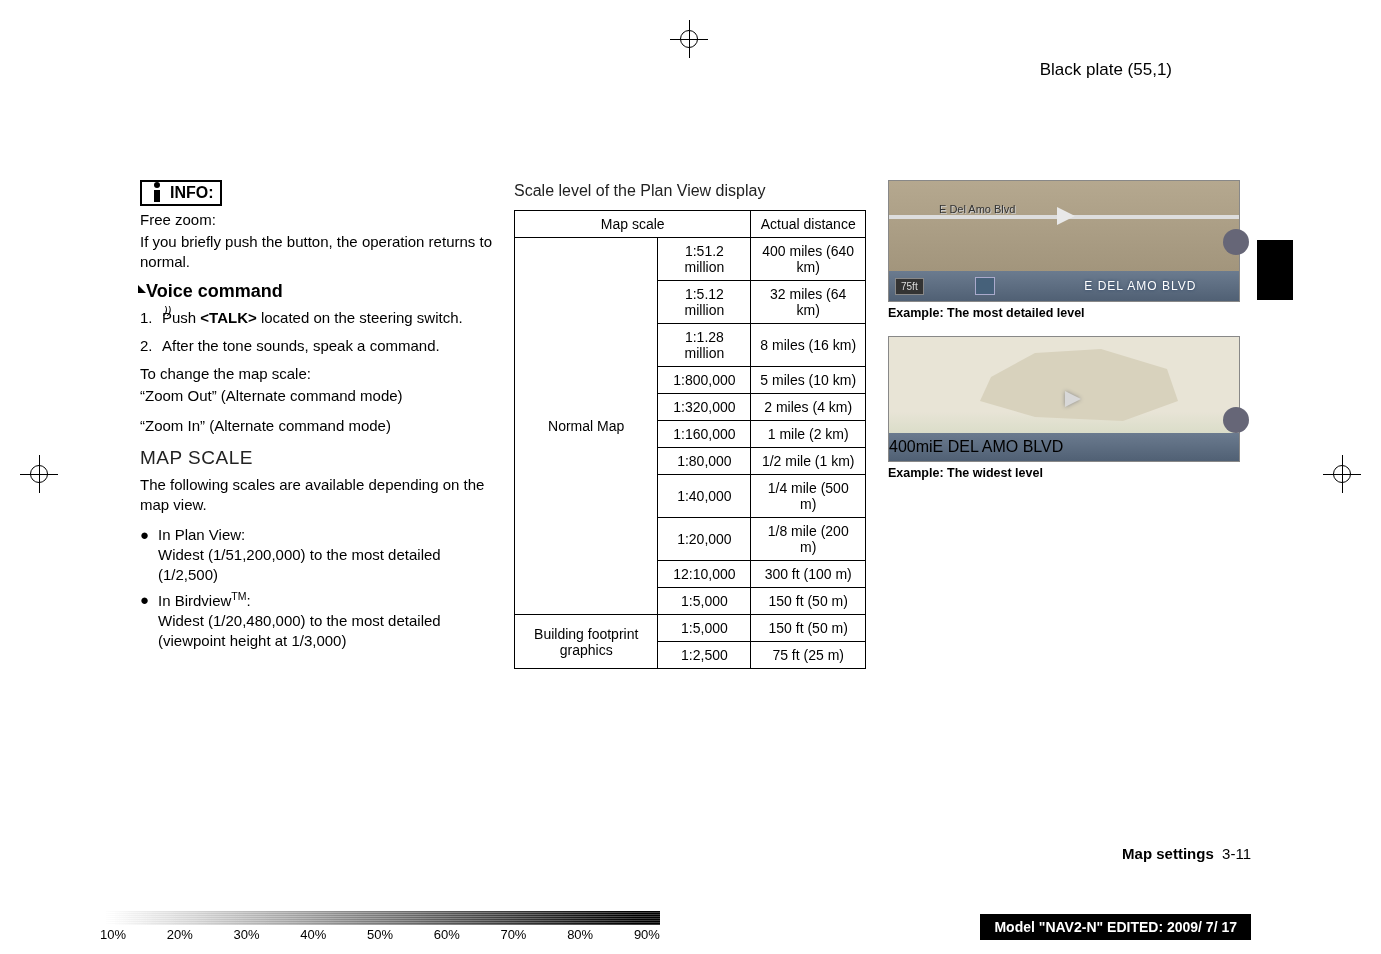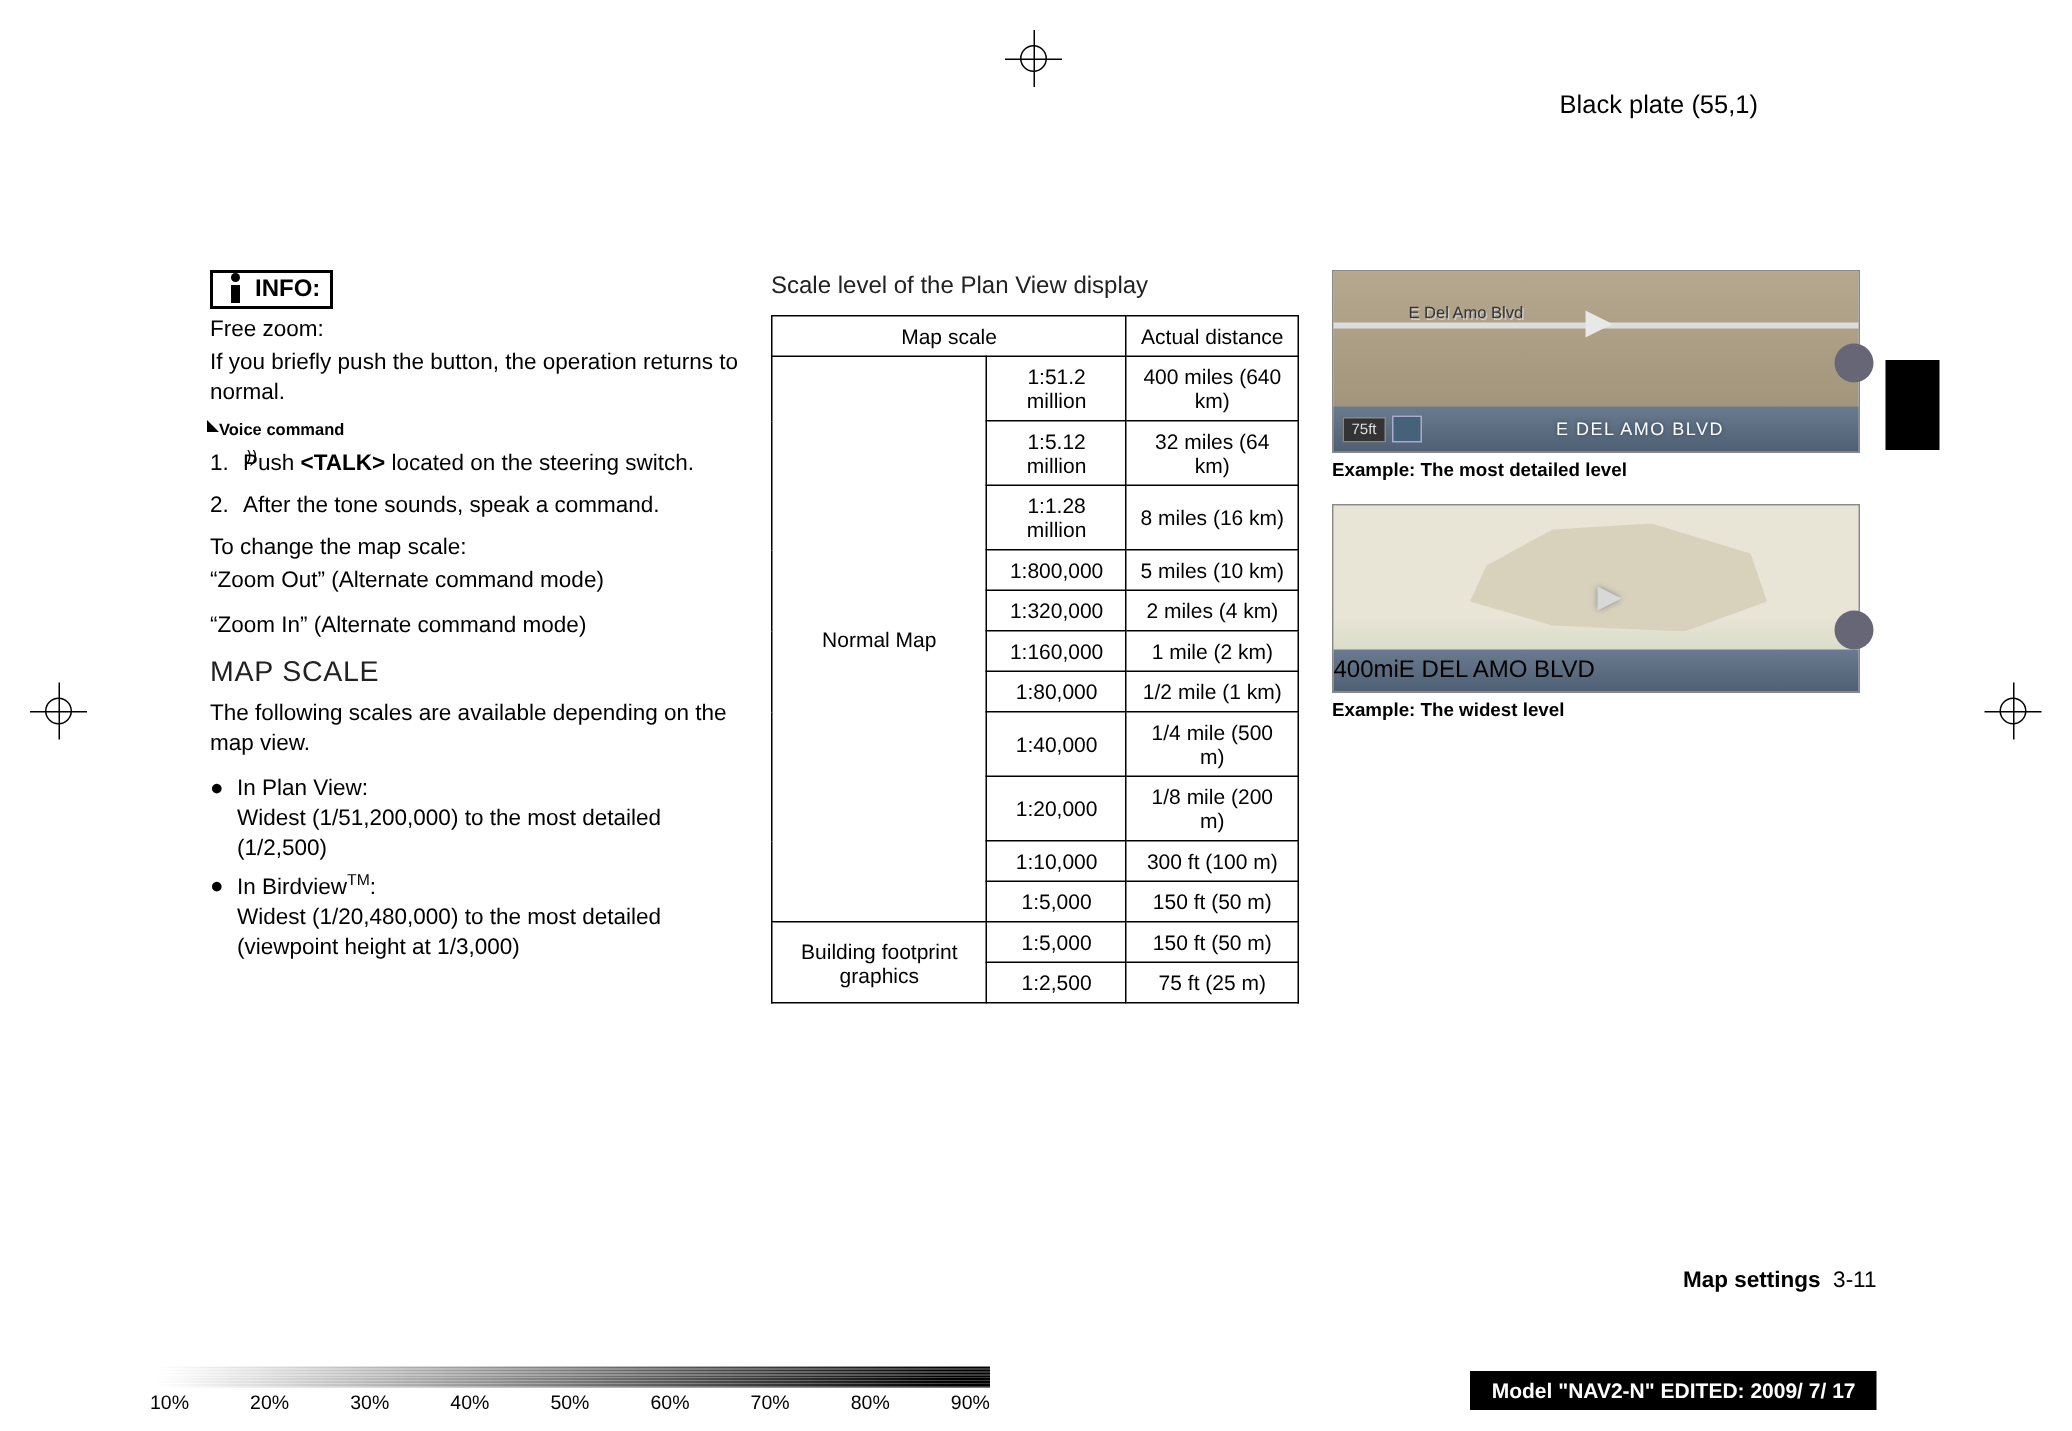--- a/index.html
+++ b/index.html
@@ -26,21 +26,21 @@
   .info-label { font-weight: bold; font-size: 16px; margin-left: 4px; }
   
   .para { font-size: 15px; line-height: 1.32; margin-bottom: 10px; }
   .para.tight { margin-bottom: 2px; }
   
   .voice-row { display: flex; align-items: center; gap: 6px; margin: 10px 0 6px; }
   .voice-icon { width: 26px; height: 22px; background: #000; position: relative; }
   .voice-icon::before { content: ""; position: absolute; left: 4px; top: 4px; width: 5px; height: 5px; background: #fff; border-radius: 50%; }
   .voice-icon::after { content: ""; position: absolute; right: -6px; bottom: -1px; border-left: 8px solid #000; border-top: 8px solid transparent; }
   .voice-tail { position: absolute; font-size: 11px; font-style: italic; margin-left: 24px; margin-top: 12px; }
-  .voice-label { font-weight: bold; font-size: 11px; }
+  .voice-label { font-weight: bold; font-size: 18px; }
   
   .list-item { font-size: 15px; line-height: 1.32; margin-bottom: 8px; display: flex; }
   .list-num { width: 22px; flex-shrink: 0; }
   .list-body { flex: 1; }
   
   .h2 { font-size: 19px; letter-spacing: 0.5px; margin: 12px 0 6px; color: #222; }
   .h3 { font-size: 16px; margin: 2px 0 10px; color: #222; }
   
   .bullet { font-size: 15px; line-height: 1.32; margin-bottom: 6px; display: flex; }
   .bullet .dot { width: 18px; flex-shrink: 0; }
@@ -49,21 +49,21 @@
   .table { border: 1.5px solid #000; border-collapse: collapse; width: 100%; font-size: 14px; }
   .table td, .table th { border: 1px solid #000; padding: 5px 8px; text-align: center; font-weight: normal; }
   .th-left { text-align: center; }
   .row-label { vertical-align: middle; }
   .num-cell { text-align: right; padding-right: 10px; }
   
   .map-img { width: 352px; height: 122px; background: linear-gradient(#b5a88f, #9c8f76); position: relative; border: 1px solid #888; margin-bottom: 4px; }
   .map-img .road { position: absolute; left: 0; right: 0; top: 34px; height: 4px; background: #ddd; }
   .map-img .road-label { position: absolute; left: 50px; top: 22px; font-size: 11px; color: #333; text-shadow: 1px 1px 0 #ccc; }
   .map-img .arrow { position: absolute; left: 168px; top: 26px; width: 0; height: 0; border-left: 18px solid #e8e8e8; border-top: 9px solid transparent; border-bottom: 9px solid transparent; }
-  .map-img .botbar { position: absolute; left: 0; right: 0; bottom: 0; height: 30px; background: linear-gradient(#6b7b8f, #506074); display: flex; align-items: center; }
+  .map-img .botbar { position: absolute; left: 0; right: 0; bottom: 0; height: 30px; background: linear-gradient(#6b7b8f, #506074); display: flex; align-items: center; gap: 47px; }
   .map-img .scale-box { background: #333; color: #ddd; font-size: 10px; padding: 2px 5px; margin-left: 6px; border: 1px solid #888; }
   .map-img .icon-sq { width: 20px; height: 18px; background: #46617a; margin-left: 4px; border: 1px solid #aac; }
   .map-img .street { color: #fff; font-size: 12px; margin: 0 auto; text-shadow: 0 0 3px #2a4060; letter-spacing: 1px; }
   .map-img .menu-btn { position: absolute; right: -10px; top: 48px; width: 26px; height: 26px; background: #667; border-radius: 50%; }
   
   .map-img2 { width: 352px; height: 126px; background: linear-gradient(#e8e4d6 60%, #c9d4b8); position: relative; border: 1px solid #888; margin-bottom: 4px; margin-top: 16px; }
   .map-img2 .land { position: absolute; top: 8px; left: 80px; width: 220px; height: 80px; background: #d8d2bd; clip-path: polygon(10% 40%, 30% 10%, 60% 5%, 90% 30%, 95% 70%, 70% 95%, 30% 90%, 5% 70%); }
   .map-img2 .arrow { position: absolute; left: 176px; top: 54px; width: 0; height: 0; border-left: 16px solid #d8d8d8; border-top: 8px solid transparent; border-bottom: 8px solid transparent; filter: drop-shadow(0 0 2px #888); }
   .map-img2 .botbar { position: absolute; left: 0; right: 0; bottom: 0; height: 28px; background: linear-gradient(#6b7b8f, #506074); display: flex; align-items: center; }
   .map-img2 .menu-btn { position: absolute; right: -10px; top: 70px; width: 26px; height: 26px; background: #667; border-radius: 50%; }
@@ -198,21 +198,21 @@
             </tr>
         <tr>
               <td class="num-cell">1:40,000</td>
               <td>1/4 mile (500 m)</td>
             </tr>
         <tr>
               <td class="num-cell">1:20,000</td>
               <td>1/8 mile (200 m)</td>
             </tr>
         <tr>
-              <td class="num-cell">1:10,000</td>
+              <td class="num-cell">12:10,000</td>
               <td>300 ft (100 m)</td>
             </tr>
         <tr>
               <td class="num-cell">1:5,000</td>
               <td>150 ft (50 m)</td>
             </tr>
         <tr>
               <td rowspan="2" class="row-label">Building footprint graphics</td>
             <td class="num-cell">1:5,000</td>
             <td>150 ft (50 m)</td>

